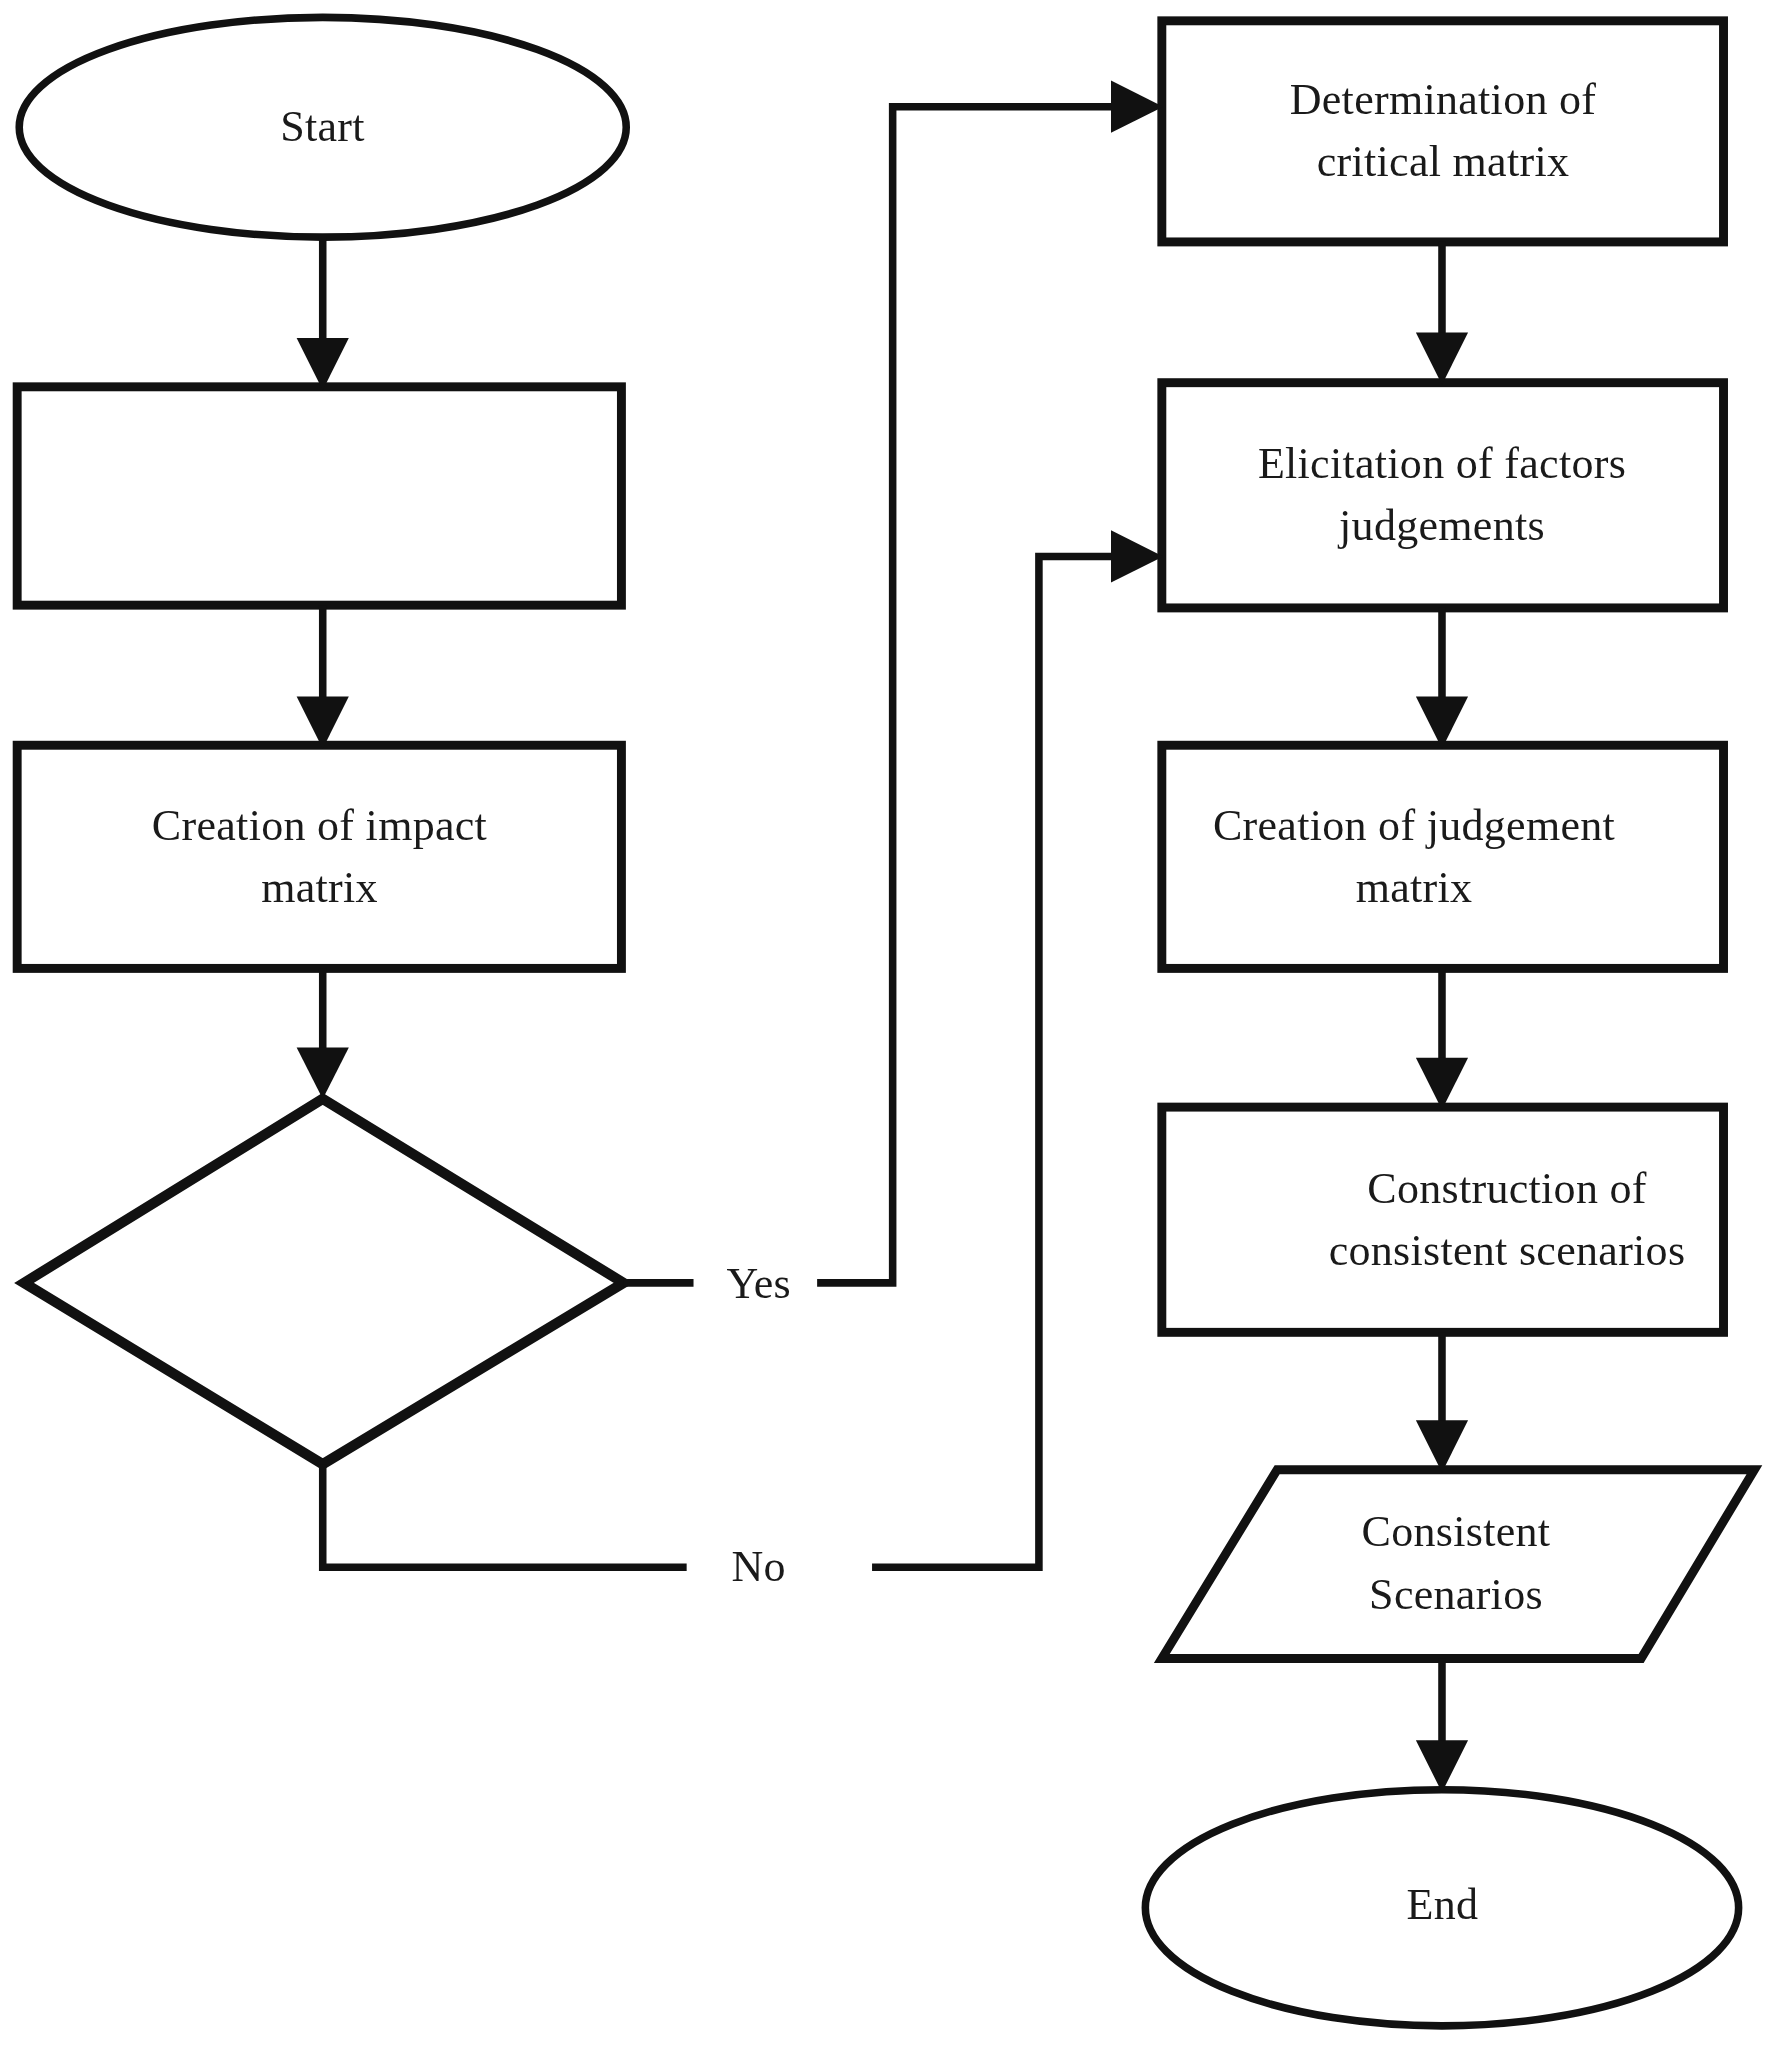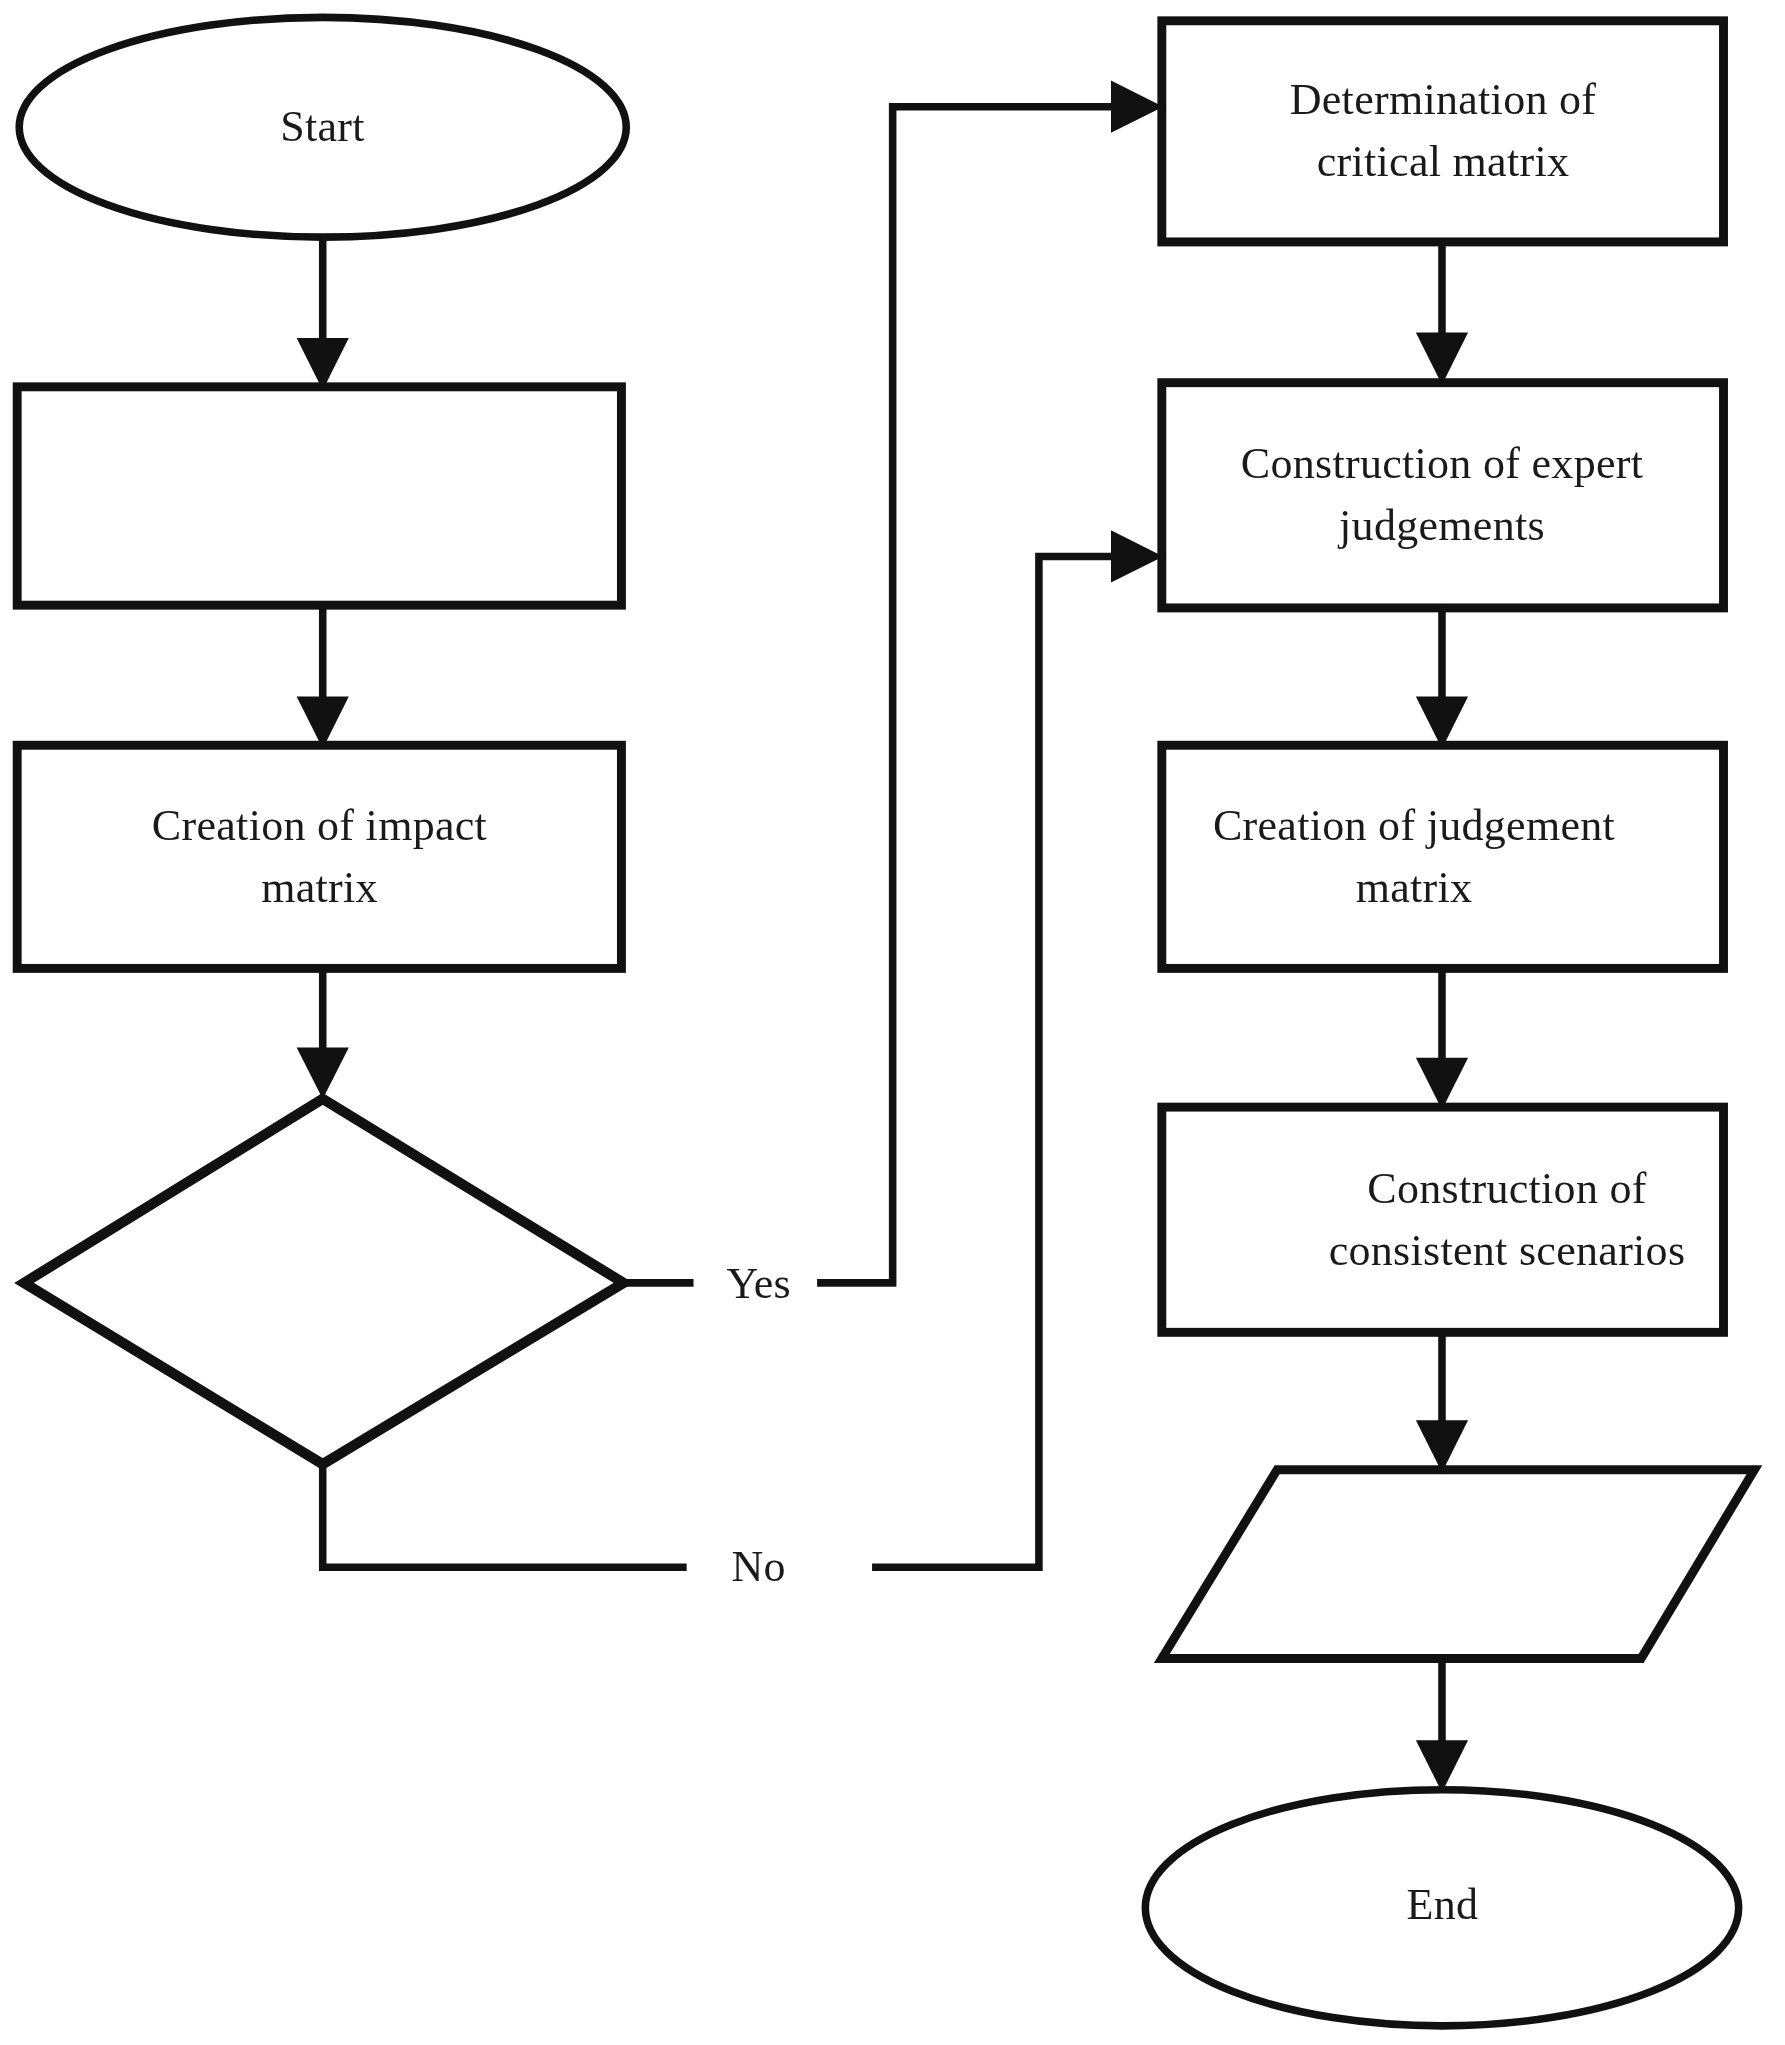--- a/index.html
+++ b/index.html
@@ -159,29 +159,31 @@
   <div class="node-label" style="left:82px; top:76px; width:481px; height:103px;">Start</div>
 
 
   <div class="node-label" style="left:31px; top:759px; width:577px; height:196px;">Creation of impact
 matrix</div>
 
 
   <div class="node-label" style="left:1176px; top:34px; width:534px; height:194px;">Determination of
 critical matrix</div>
 
-  <div class="node-label" style="left:1171px; top:396px; width:542px; height:198px;">Construction of expert
+  <div class="node-label" style="left:1171px; top:396px; width:542px; height:198px;">Elicitation of factors
 judgements</div>
 
   <div class="node-label" style="left:1143px; top:759px; width:542px; height:196px;">Creation of judgement
 matrix</div>
 
   <div class="node-label" style="left:1236px; top:1121px; width:542px; height:198px;">Construction of
 consistent scenarios</div>
 
+  <div class="node-label" style="left:1243px; top:1483px; width:426px; height:161px;">Consistent
+Scenarios</div>
 
   <div class="node-label" style="left:1202px; top:1854px; width:481px; height:103px;">End</div>
 
   <div class="edge-label" style="left:714px; top:1262px; width:89px;">Yes</div>
 
   <div class="edge-label" style="left:714px; top:1545px; width:89px;">No</div>
 
 </div>
 
 

